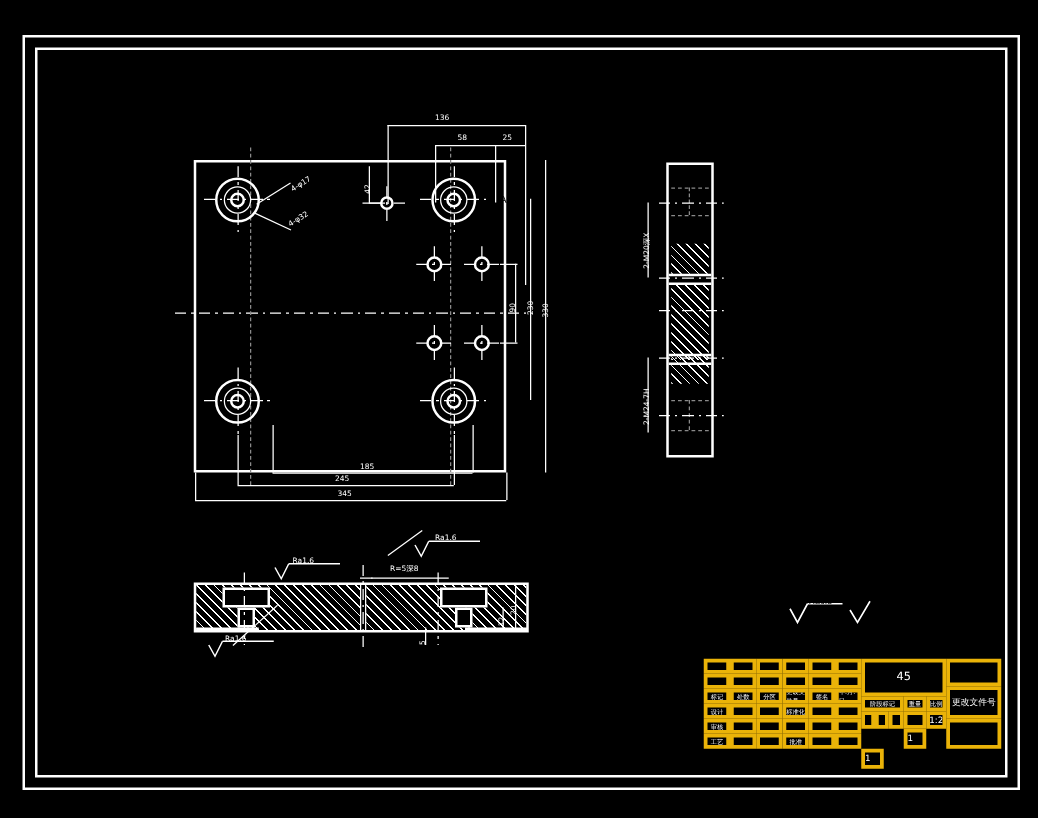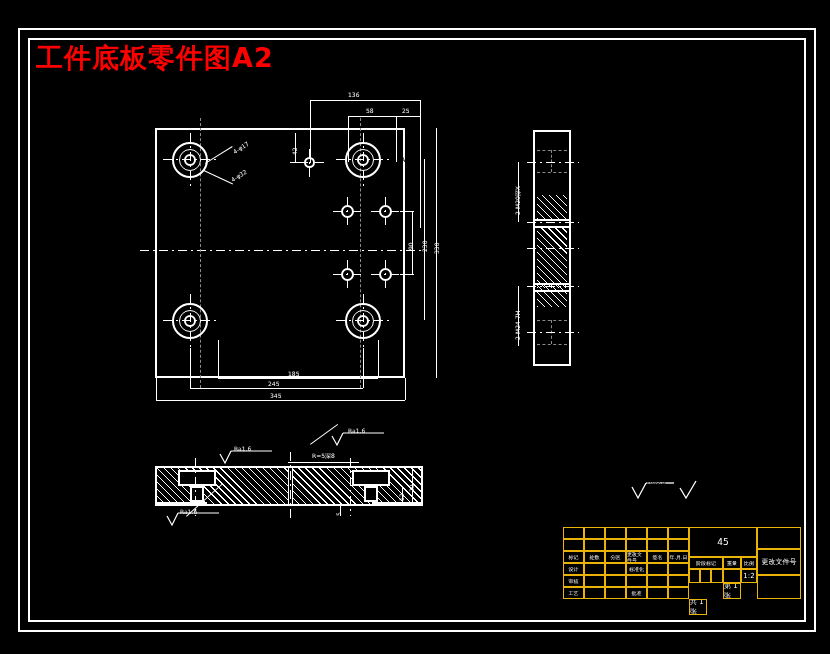--- a/index.html
+++ b/index.html
@@ -28,35 +28,34 @@
   .cl-v{width:1px;background:repeating-linear-gradient(to bottom,#fff 0 9px,transparent 9px 13px,#fff 13px 15px,transparent 15px 19px);}
   .txt{color:#fff;font-size:6px;white-space:nowrap;line-height:1;
        font-family:"DejaVu Sans",sans-serif;}
   .txt7{font-size:7px;}
   .txt8{font-size:8px;}
   .txt9{font-size:9px;}
   .txt11{font-size:11px;}
   .rot90{transform-origin:0 0;transform:rotate(-90deg);}
   .rotd{transform-origin:0 0;transform:rotate(-32deg);}
   .hatch{background:repeating-linear-gradient(45deg,#fff 0 1px,transparent 1px 5px);}
-  .tb-cell{border:1px solid #eab308;box-sizing:border-box;color:#fff;
+  .tb-cell{border:3px solid #eab308;box-sizing:border-box;color:#fff;
            display:flex;align-items:center;justify-content:center;
            font-size:5px;overflow:hidden;font-family:"DejaVu Sans",sans-serif;}
   .tb-big{font-size:9px;}
   .tb-mid{font-size:7px;}
 </style>
 </head>
 <body>
 
 <div id="stage">
 
   <div class="abs frame-outer"></div>
   <div class="abs frame-inner"></div>
 
-  <div class="abs title-red">工件底板零件图A2</div>
 
   <div class="abs rect" style="left:155px;top:128px;width:250px;height:250px;"></div>
 
   <div class="abs cl-h" style="left:140px;top:250px;width:285px;"></div>
   <div class="abs dash-v" style="left:200px;top:118px;height:270px;"></div>
   <div class="abs dash-v" style="left:360px;top:118px;height:270px;"></div>
 
   <div class="abs circ" style="left:172px;top:142px;width:36px;height:36px;"></div>
   <div class="abs circ1" style="left:179px;top:149px;width:22px;height:22px;"></div>
   <div class="abs circ" style="left:184px;top:154px;width:12px;height:12px;"></div>

